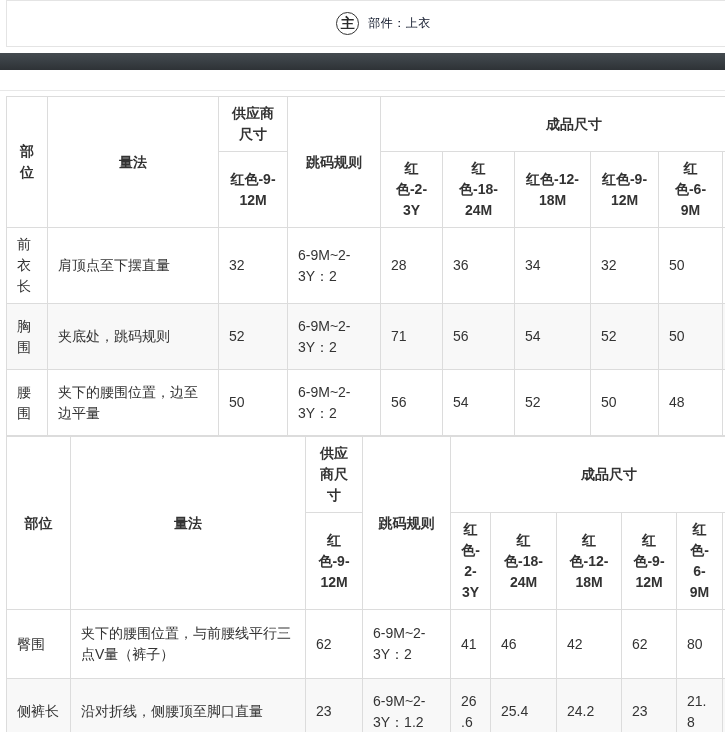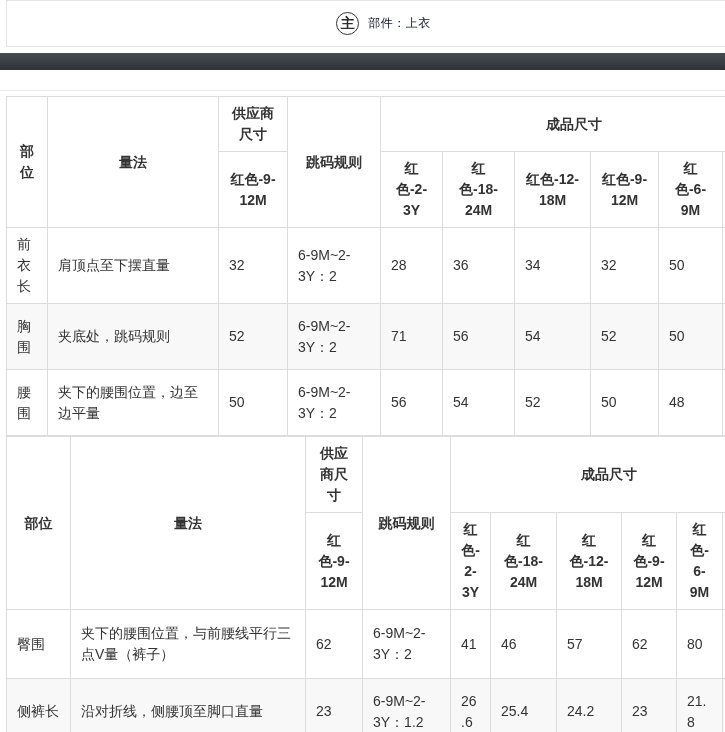--- a/index.html
+++ b/index.html
@@ -171,21 +171,21 @@
       </tr>
     </thead>
     <tbody>
         <tr>
           <td>臀围</td>
           <td>夹下的腰围位置，与前腰线平行三点V量（裤子）</td>
           <td>62</td>
           <td>6-9M~2-3Y：2</td>
           <td>41</td>
           <td>46</td>
-          <td>57</td>
+          <td>42</td>
           <td>62</td>
           <td>80</td>
           <td></td>
         </tr>
         <tr>
           <td>侧裤长</td>
           <td>沿对折线，侧腰顶至脚口直量</td>
           <td>23</td>
           <td>6-9M~2-3Y：1.2</td>
           <td>26.6</td>

